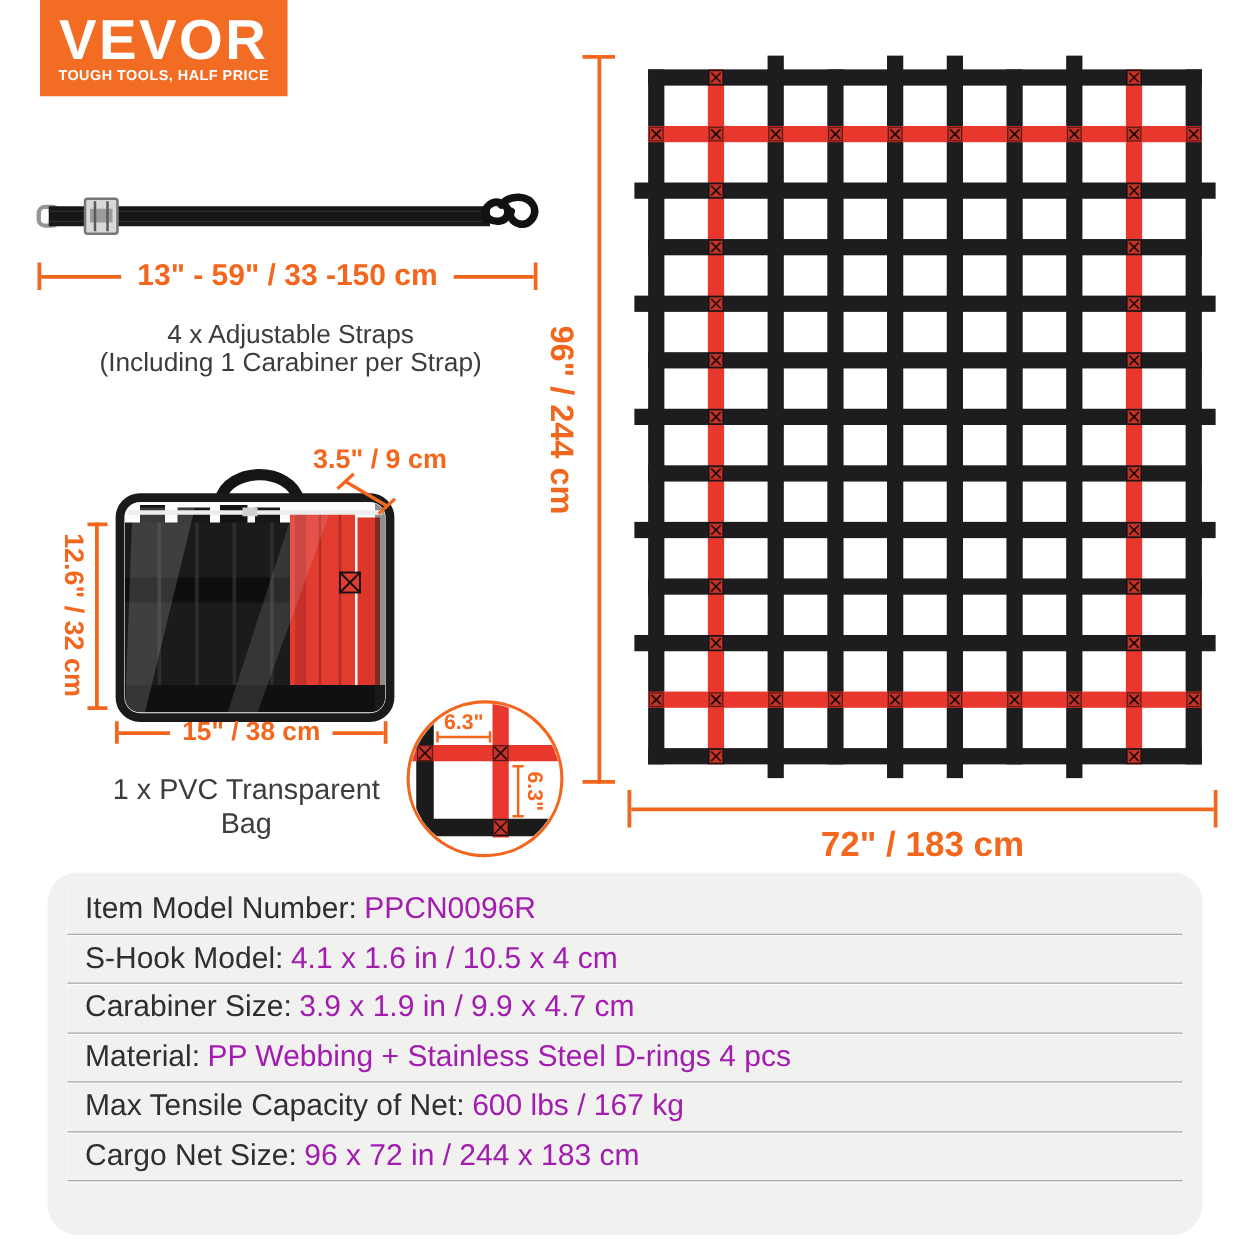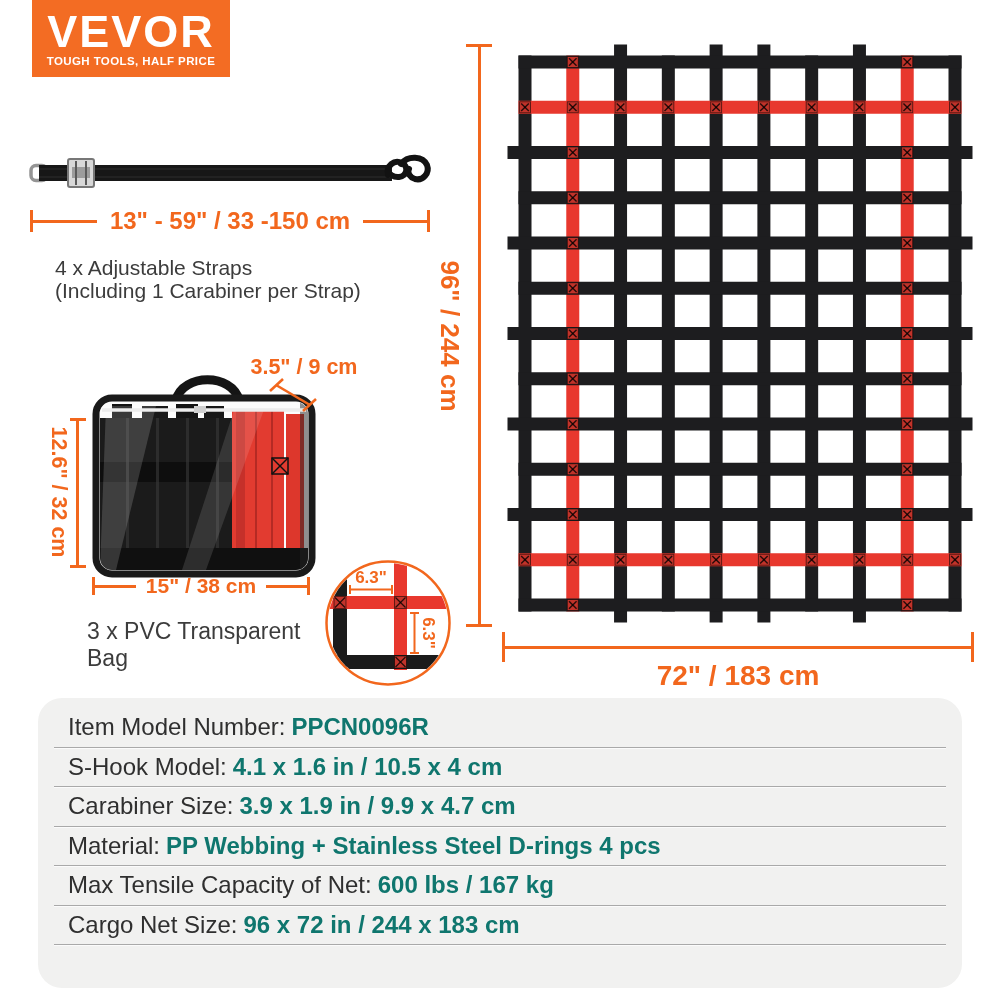--- a/index.html
+++ b/index.html
@@ -22,21 +22,21 @@
   .vline{background:var(--accent);width:3px;}
   .hcap{background:var(--accent);height:3px;}
   .dim-row{display:flex;align-items:center;}
   .dim-row .tick{width:3px;height:22px;background:var(--accent);}
   .dim-row .seg{flex:1;height:3px;background:var(--accent);}
   .dim-row .lbl{margin:0 13px;}
 
   .rot90{transform:rotate(90deg);text-align:center;}
 
   
-  .caption{color:var(--text-dark);text-align:left;}
+  .caption{color:var(--text-dark);text-align:center;}
 
   
   .strap-dim{left:30px;top:206px;width:400px;height:30px;}
   .strap-dim .lbl{font-size:24px;}
 
   .strap-caption{left:55px;top:256px;width:355px;font-size:21px;line-height:23px;}
 
   
   .bag-top-label{left:244px;top:355px;width:120px;text-align:center;font-size:21.5px;}
   .bag-left-line{left:76px;top:418px;height:150px;}
@@ -64,21 +64,21 @@
   .mesh-svg{left:323px;top:558px;width:130px;height:130px;}
   .net-svg{left:500px;top:40px;width:480px;height:590px;}
 
   
   .spec-panel{left:38px;top:698px;width:924px;height:290px;background:var(--panel-bg);
               border-radius:24px;box-sizing:border-box;padding:10px 16px 0 16px;}
   .spec-row{height:38.5px;display:flex;align-items:center;padding-left:14px;
             border-bottom:1px solid #a9a9a9;box-shadow:0 1px 0 #fbfbfb;
             font-size:24px;white-space:nowrap;}
   .spec-label{color:#2f2f2f;}
-  .spec-value{color:#0f766e;font-weight:bold;margin-left:6px;text-align:center;}
+  .spec-value{color:#a21caf;font-weight:normal;margin-left:6px;text-align:center;}
 </style>
 </head>
 <body>
 
 <div class="page">
 
   <div class="abs logo">
     <div class="logo-word">VEVOR</div>
     <div class="logo-tag">TOUGH TOOLS, HALF PRICE</div>
   </div>
@@ -161,21 +161,21 @@
   <div class="abs bag-left-label dim-text rot90">12.6" / 32 cm</div>
 
   <div class="abs bag-bottom-dim dim-row">
     <div class="tick"></div>
     <div class="seg"></div>
     <div class="lbl dim-text">15" / 38 cm</div>
     <div class="seg"></div>
     <div class="tick"></div>
   </div>
 
-  <div class="abs bag-caption caption">3 x PVC Transparent Bag</div>
+  <div class="abs bag-caption caption">1 x PVC Transparent Bag</div>
 
   <svg class="abs mesh-svg" viewBox="0 0 130 130">
     <defs>
         <clipPath id="meshclip">
           <circle cx="65" cy="65" r="60"></circle>
         </clipPath>
       </defs>
     <circle cx="65" cy="65" r="61.5" fill="#ffffff" stroke="#F2671D" stroke-width="2.5"></circle>
     <g clip-path="url(#meshclip)">
       <rect x="10" y="0" width="14" height="130" fill="#1b1b1b"></rect>

